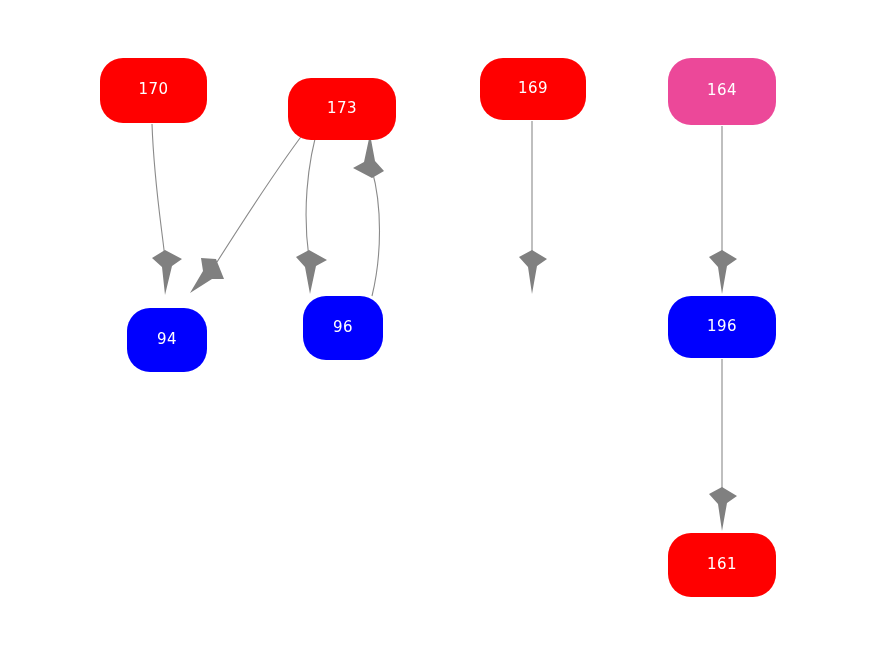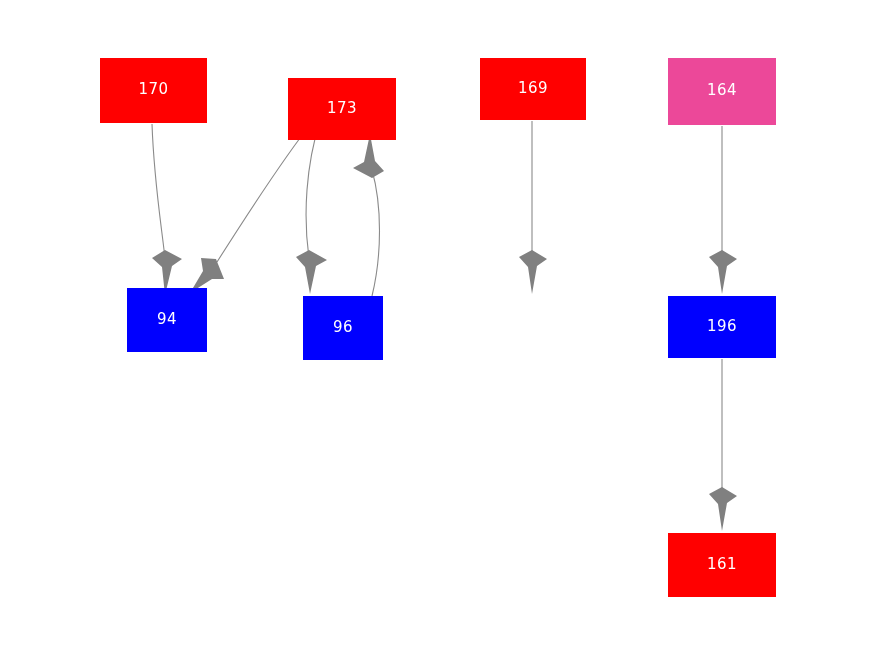--- a/index.html
+++ b/index.html
@@ -30,20 +30,21 @@
     box-sizing: border-box;
     display: flex;
     align-items: center;
     justify-content: center;
     color: #ffffff;
     font-size: 15px;
     font-family: "DejaVu Sans", sans-serif;
     letter-spacing: 0.5px;
     line-height: 1;
     user-select: none;
+    border-radius: 23px;
   }
   .node-label {
     display: block;
     transform: translateY(-1px);
   }
 </style>
 </head>
 <body>
 
 <div id="canvas">
@@ -96,21 +97,21 @@
   </div>
 
   <div class="node" style="left:480px; top:58px; width:106px; height:62px; background:#ff0000;text-align:center;">
     <span class="node-label">169</span>
   </div>
 
   <div class="node" style="left:668px; top:58px; width:108px; height:67px; background:#ec4899;">
     <span class="node-label">164</span>
   </div>
 
-  <div class="node" style="left:127px; top:288px; width:80px; height:64px; background:#0000ff;">
+  <div class="node" style="left:127px; top:308px; width:80px; height:64px; background:#0000ff;">
     <span class="node-label">94</span>
   </div>
 
   <div class="node" style="left:303px; top:296px; width:80px; height:64px; background:#0000ff;">
     <span class="node-label">96</span>
   </div>
 
 
   <div class="node" style="left:668px; top:296px; width:108px; height:62px; background:#0000ff;">
     <span class="node-label">196</span>

